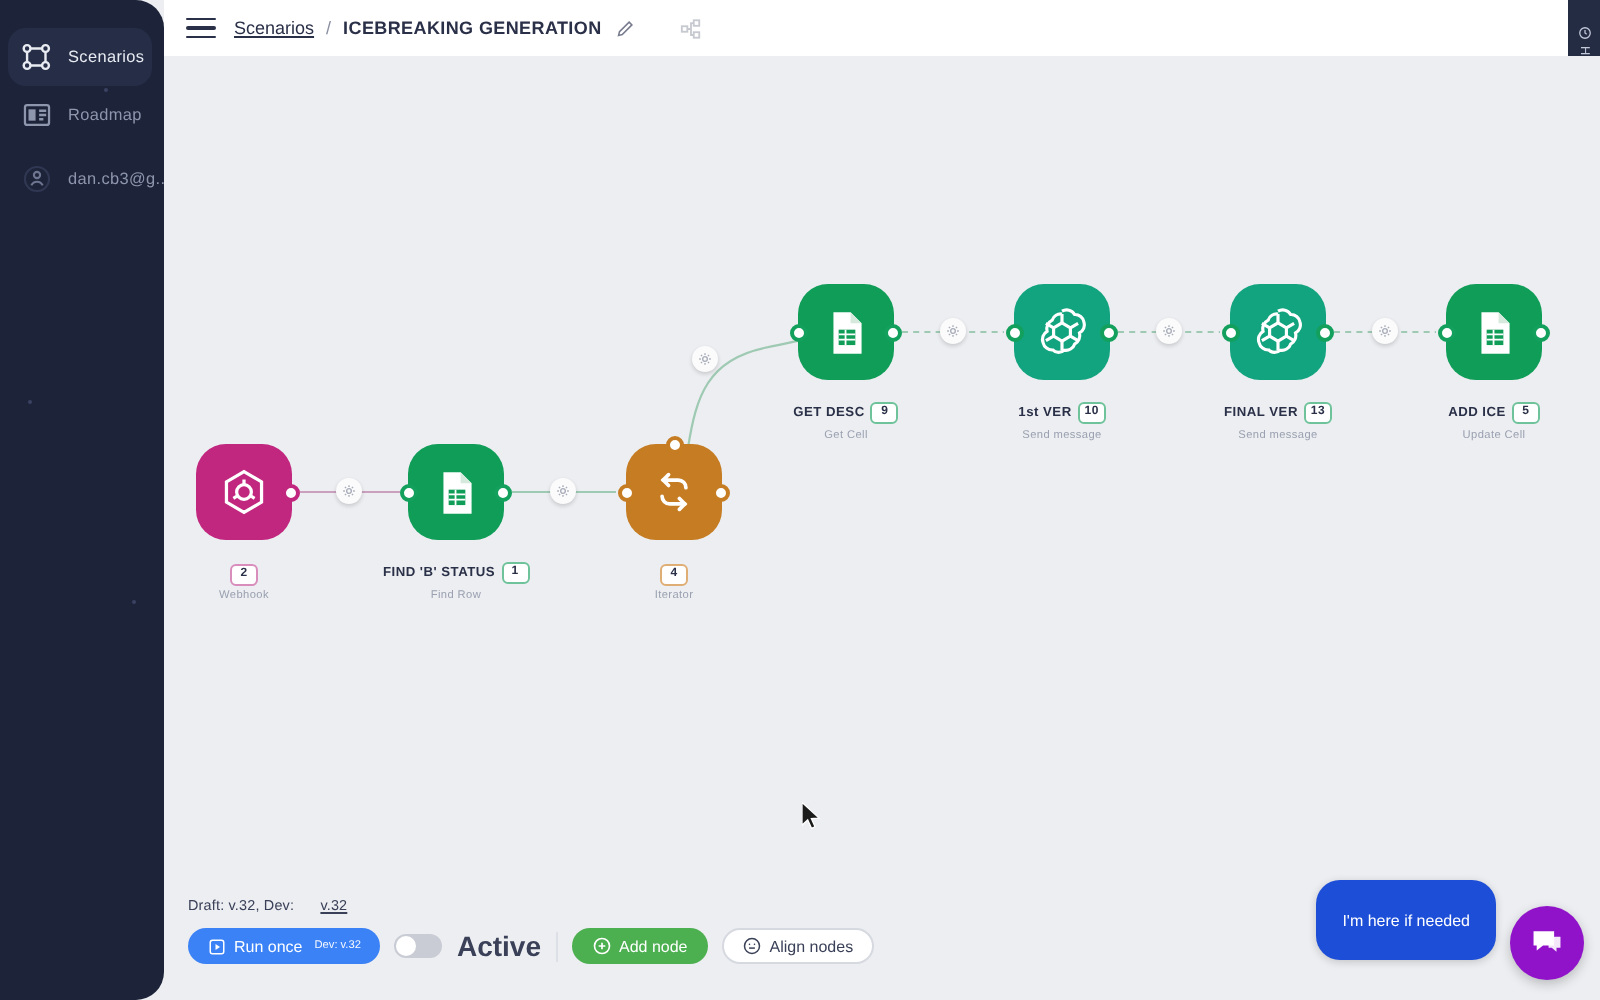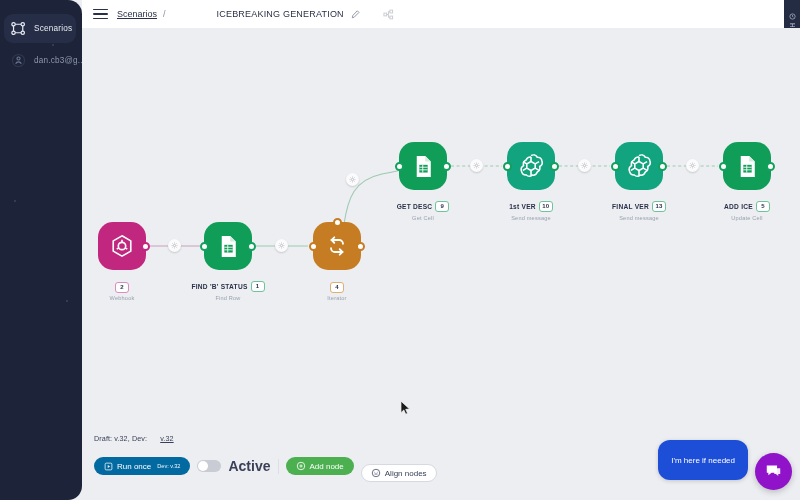--- a/index.html
+++ b/index.html
@@ -35,21 +35,21 @@
   .topbar{
     position:absolute;left:82px;top:0;right:0;height:28px;background:#fff;
     display:flex;align-items:center;gap:9px;padding-left:11px;
     box-sizing:border-box;
   }
   .burger{width:15px;height:11px;display:flex;flex-direction:column;justify-content:space-between;cursor:pointer;}
   .burger i{display:block;height:1.8px;background:#2a3048;border-radius:1px;}
   .crumbs{display:flex;align-items:center;gap:6px;font-size:9px;color:#2a3048;}
   .crumbs a{color:#2a3048;text-decoration:underline;cursor:pointer;}
   .crumbs .sep{color:#8b90a2;}
-  .crumbs .cur{font-weight:400;letter-spacing:.2px;margin-left:45px;}
+  .crumbs .cur{font-weight:700;letter-spacing:.2px;}
   .pencil{width:11px;height:11px;opacity:.75;cursor:pointer;}
   .sitemap{width:11px;height:11px;opacity:.28;margin-left:16px;cursor:pointer;}
 
   
   .history{
     position:absolute;right:0;top:0;width:16px;height:57px;
     background:#242c44;border-radius:0 0 0 5px;
     display:flex;align-items:center;justify-content:center;cursor:pointer;
   }
   .history .vert{
@@ -114,23 +114,23 @@
   .controls{position:absolute;left:12px;bottom:11px;}
   .vers{font-size:7.2px;color:#3a4058;margin-bottom:7px;letter-spacing:.1px;}
   .vers u{text-decoration:underline;cursor:pointer;margin-left:11px;}
   .row{display:flex;align-items:center;gap:7px;margin-bottom:7px;}
   .btn{
     display:inline-flex;align-items:center;gap:4px;height:18px;padding:0 9px;
     border-radius:9px;font-size:8px;box-sizing:border-box;cursor:pointer;
     border:1px solid transparent;white-space:nowrap;
   }
   .btn.grey{background:#d3d6dc;color:#8d93a1;}
-  .btn.teal{background:#0369a1;color:#fff;}
+  .btn.teal{background:#3b82f6;color:#fff;}
   .btn.green{background:#4caf50;color:#fff;}
-  .btn.ghost{background:#fff;color:#3a4058;border-color:#d6d9e0;margin-top:14px;}
+  .btn.ghost{background:#fff;color:#3a4058;border-color:#d6d9e0;}
   .btn svg{display:block;flex:none;}
   .sup{font-size:5.6px;vertical-align:super;margin-left:2px;opacity:.95;}
   .draft{font-size:7.4px;color:#4caf50;display:inline-flex;align-items:center;gap:3px;}
   .toggle{
     width:24px;height:12px;border-radius:6px;background:#c9ccd4;position:relative;cursor:pointer;flex:none;
   }
   .toggle i{position:absolute;left:1px;top:1px;width:10px;height:10px;border-radius:50%;background:#fff;}
   .act{font-size:14px;color:#3a4058;font-weight:bold;}
   .divider{width:1px;height:15px;background:#dcdfe5;}
 
@@ -170,20 +170,30 @@
             <circle cx="5" cy="18" r="2.4"></circle>
               <circle cx="18" cy="18" r="2.4"></circle>
             <path d="M7.4 6h8.2M5 8.4v7.2M18 8.4v7.2M7.4 18h8.2"></path>
           </svg>
         </span>
         <span>Scenarios</span>
       </div>
 
 
 
+      <div class="nav-item">
+        <span class="ico">
+          <svg viewBox="0 0 24 24" width="17" height="17" fill="none" stroke="#8e96ae" stroke-width="1.6">
+            <rect x="3.5" y="5" width="17" height="14" rx="1.6"></rect>
+            <rect x="6" y="8" width="5" height="8" fill="#8e96ae" stroke="none"></rect>
+            <path d="M13.5 9h5M13.5 12h5M13.5 15h3"></path>
+          </svg>
+        </span>
+        <span>Roadmap</span>
+      </div>
 
       <div class="nav-item user">
         <span class="ico">
           <svg viewBox="0 0 24 24" width="17" height="17" fill="none" stroke="#7b84a0" stroke-width="1.5">
             <circle cx="12" cy="12" r="8.5" stroke="#333b57"></circle>
             <circle cx="12" cy="9.2" r="2.2"></circle>
             <path d="M8 16.5c.8-1.7 2.2-2.6 4-2.6s3.2.9 4 2.6"></path>
           </svg>
         </span>
         <span>dan.cb3@g...</span>

